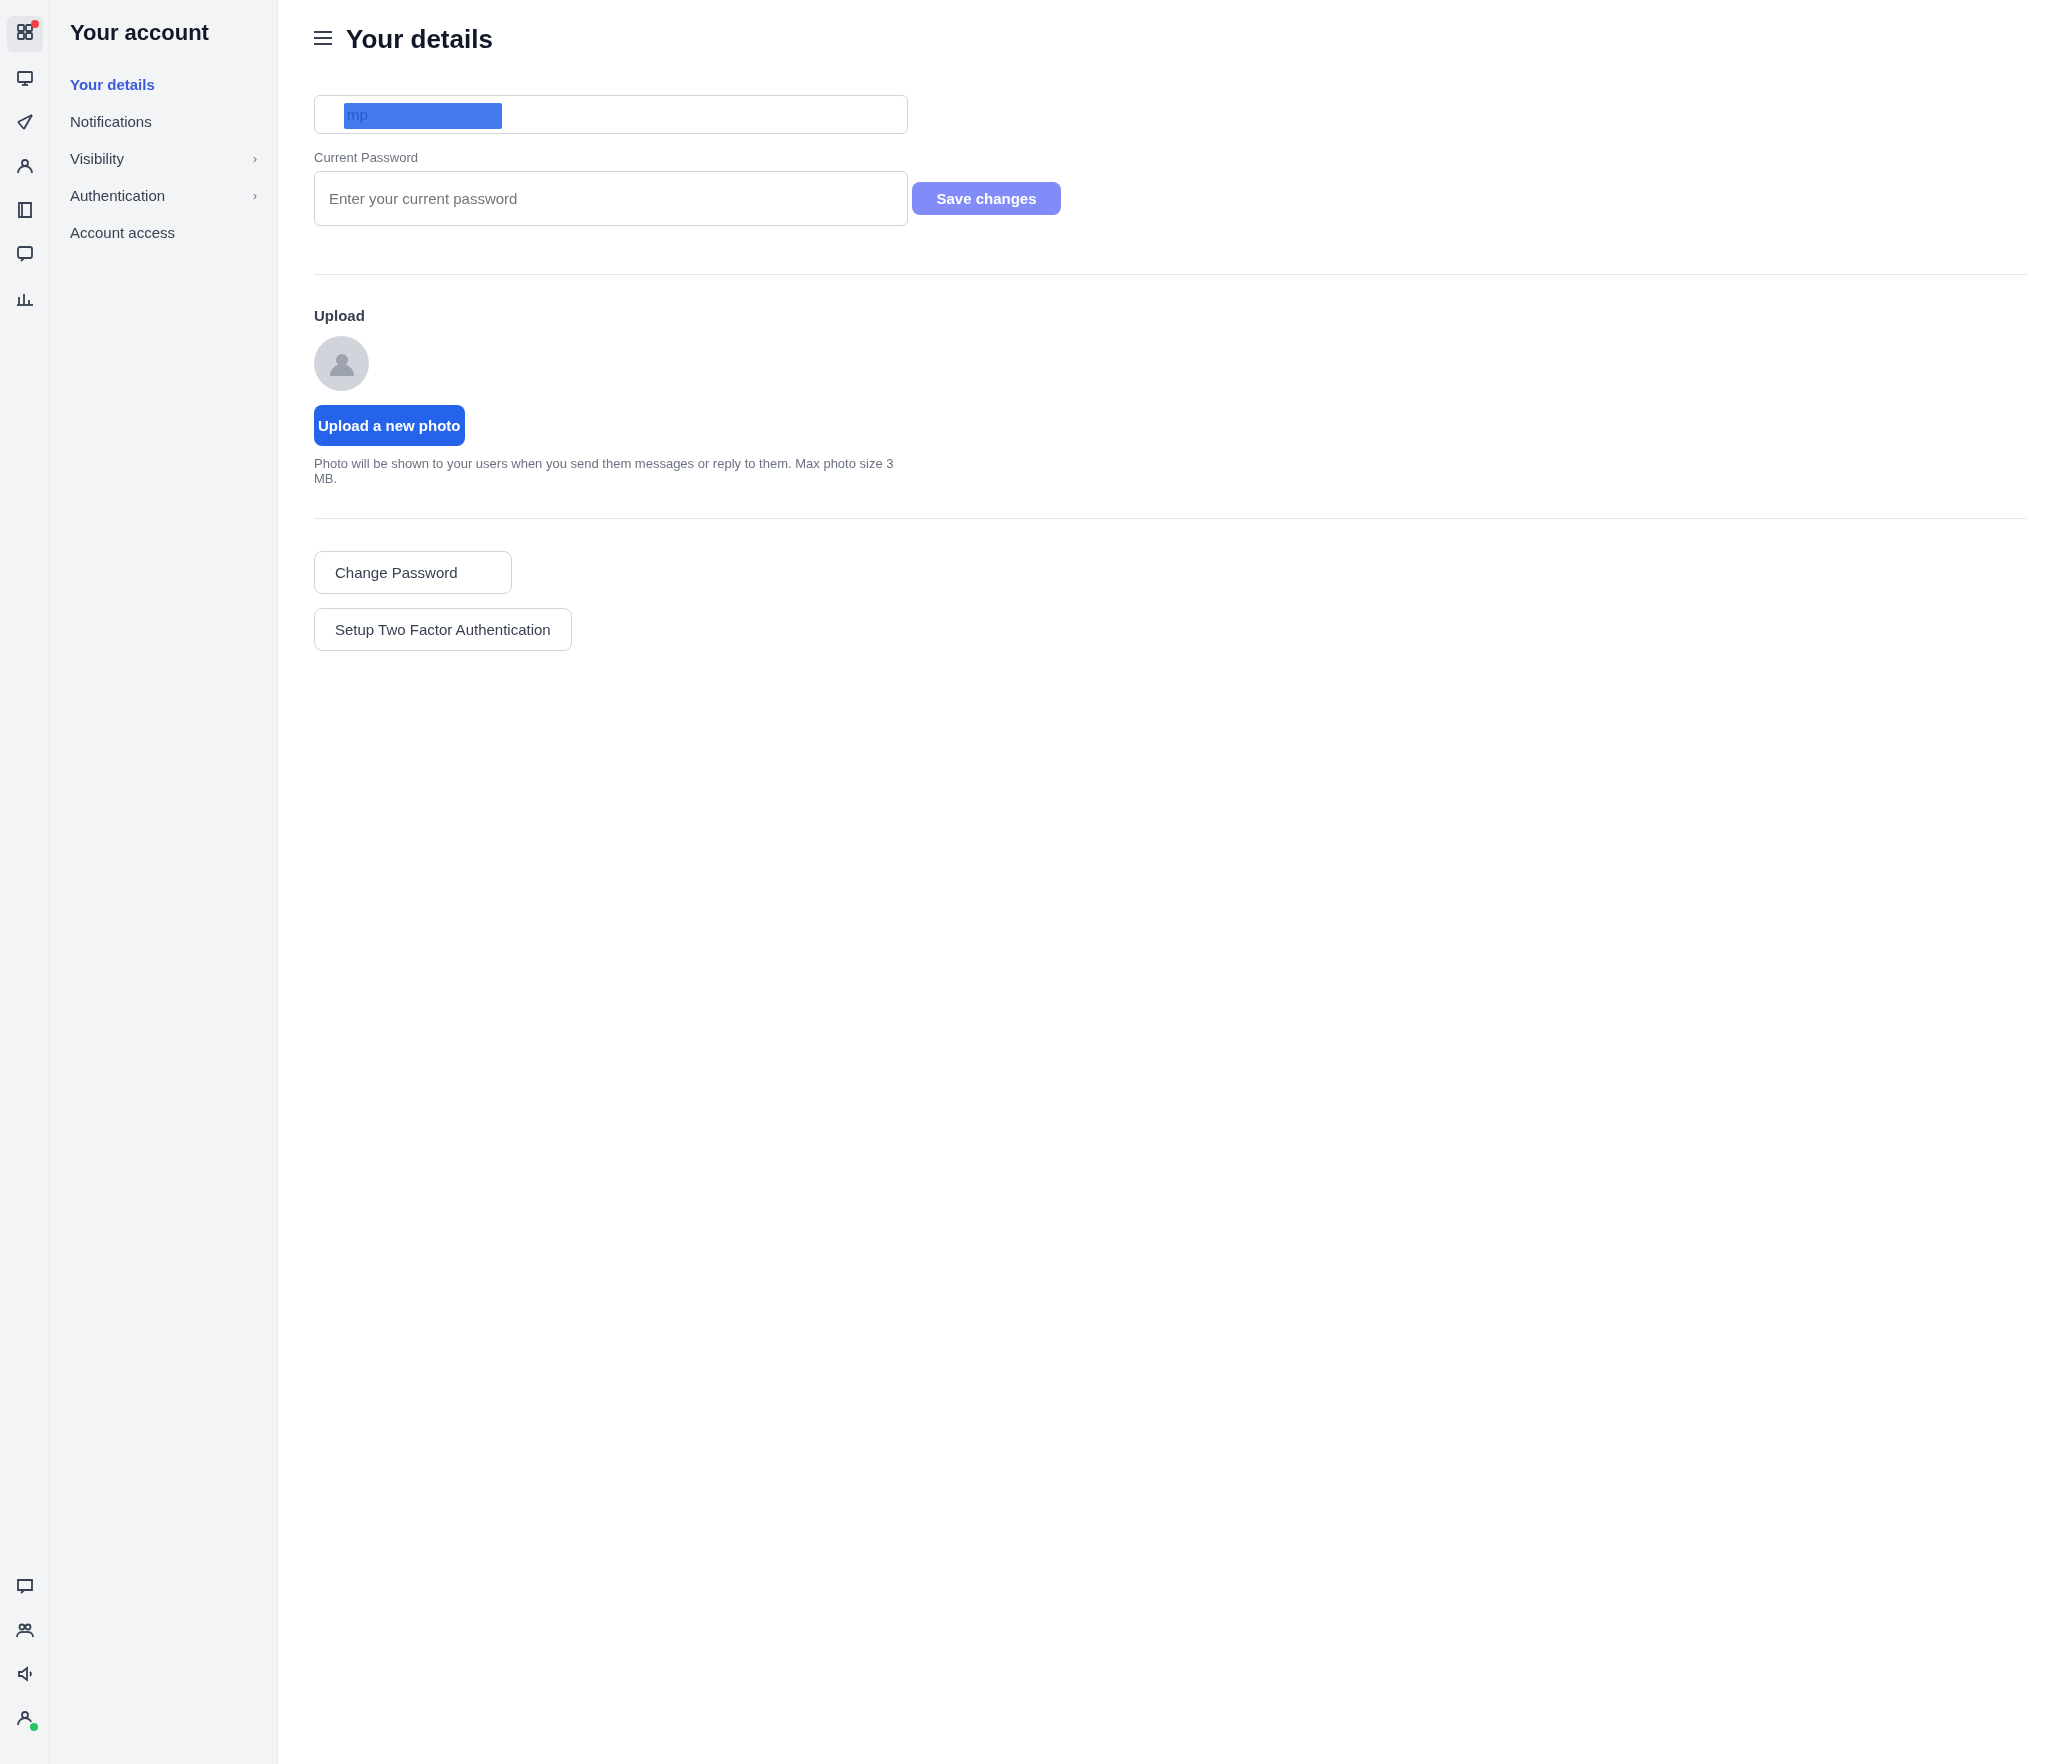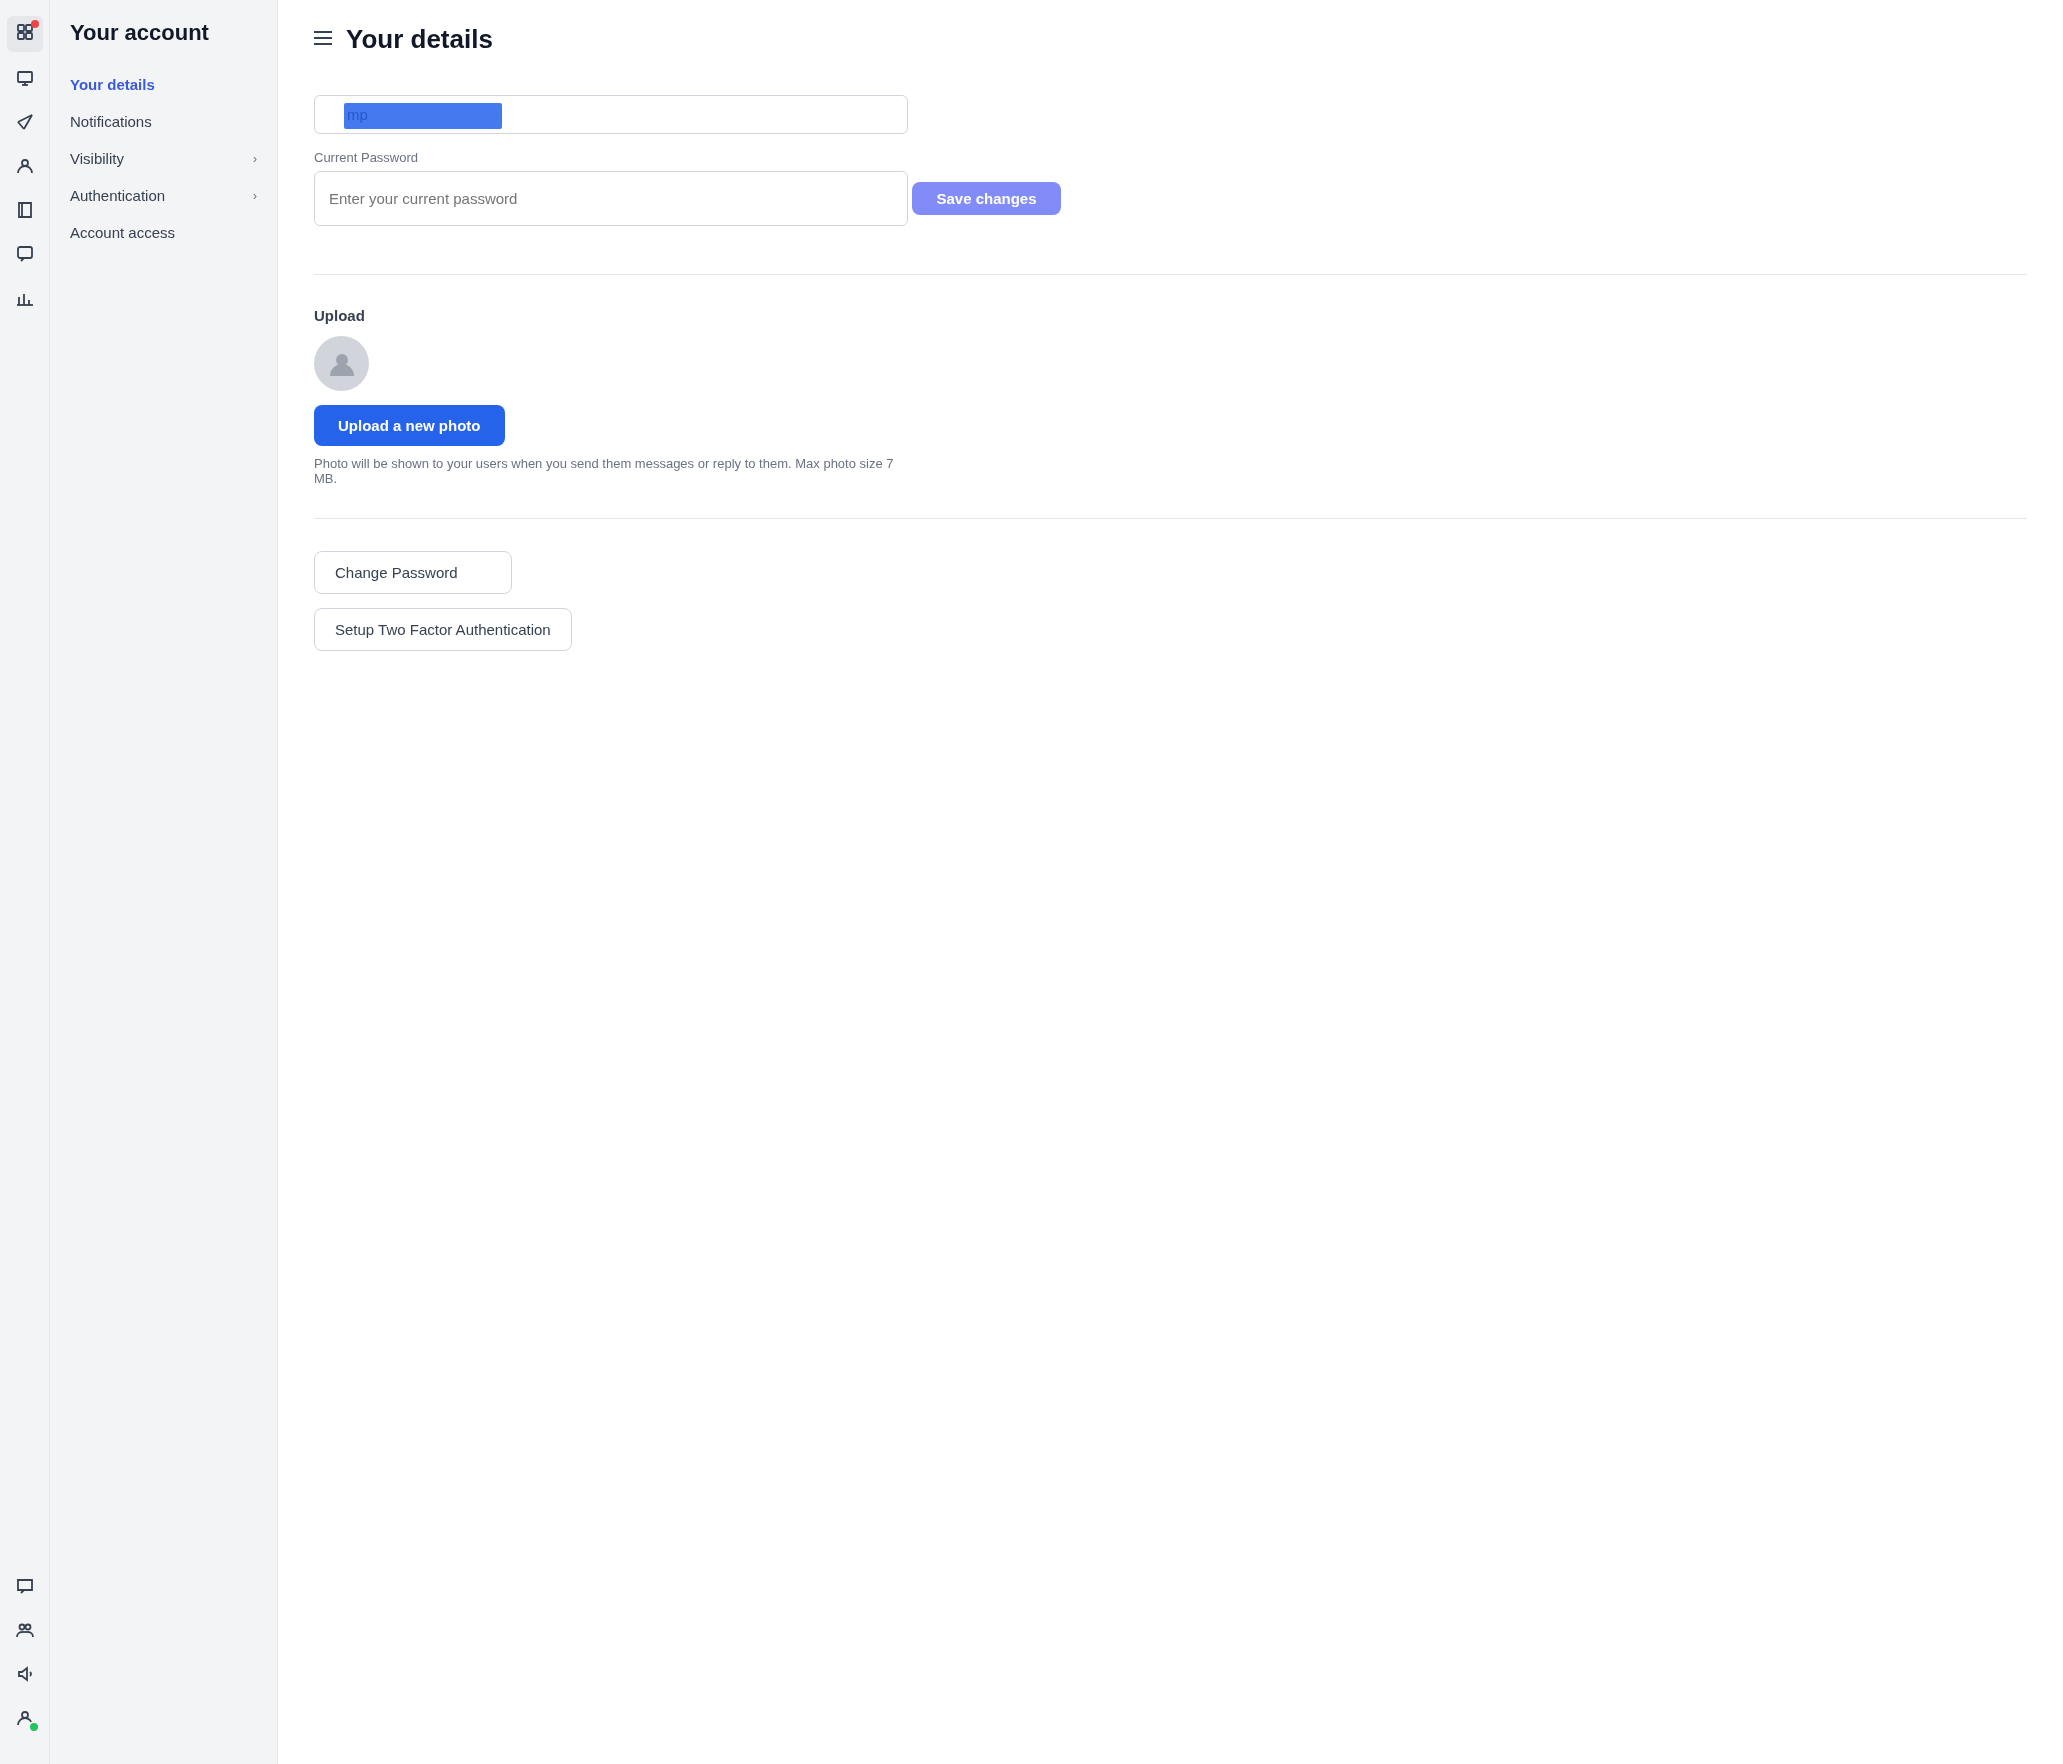--- a/index.html
+++ b/index.html
@@ -175,21 +175,21 @@
       font-size: 15px;
       font-weight: 600;
       cursor: pointer;
     }
 
     .btn-upload {
       background: #2563eb;
       color: #fff;
       border: none;
       border-radius: 8px;
-      padding: 12px 24px;
+      padding: 12px 4px;
       font-size: 15px;
       font-weight: 600;
       cursor: pointer;
       margin-top: 10px;
     }
 
     .photo-section-label {
       font-size: 15px;
       font-weight: 600;
       color: #374151;
@@ -396,21 +396,21 @@
 
     <div class="form-section">
       <div class="photo-section-label">Upload</div>
       <div class="avatar-placeholder">
         <svg width="32" height="32" viewBox="0 0 32 32" fill="none">
           <circle cx="16" cy="12" r="6" fill="#9ca3af"></circle>
           <path d="M4 28c0-6.627 5.373-12 12-12s12 5.373 12 12" fill="#9ca3af"></path>
         </svg>
       </div>
       <button class="btn-upload">Upload a new photo</button>
-      <p class="photo-hint">Photo will be shown to your users when you send them messages or reply to them. Max photo size 7 MB.</p>
+      <p class="photo-hint">Photo will be shown to your users when you send them messages or reply to them. Max photo size 3 MB.</p>
     </div>
 
     <div class="form-section">
       <button class="btn-outline">Change Password</button>
       <button class="btn-outline">Setup Two Factor Authentication</button>
     </div>
 
   </div>
 </div>
 

